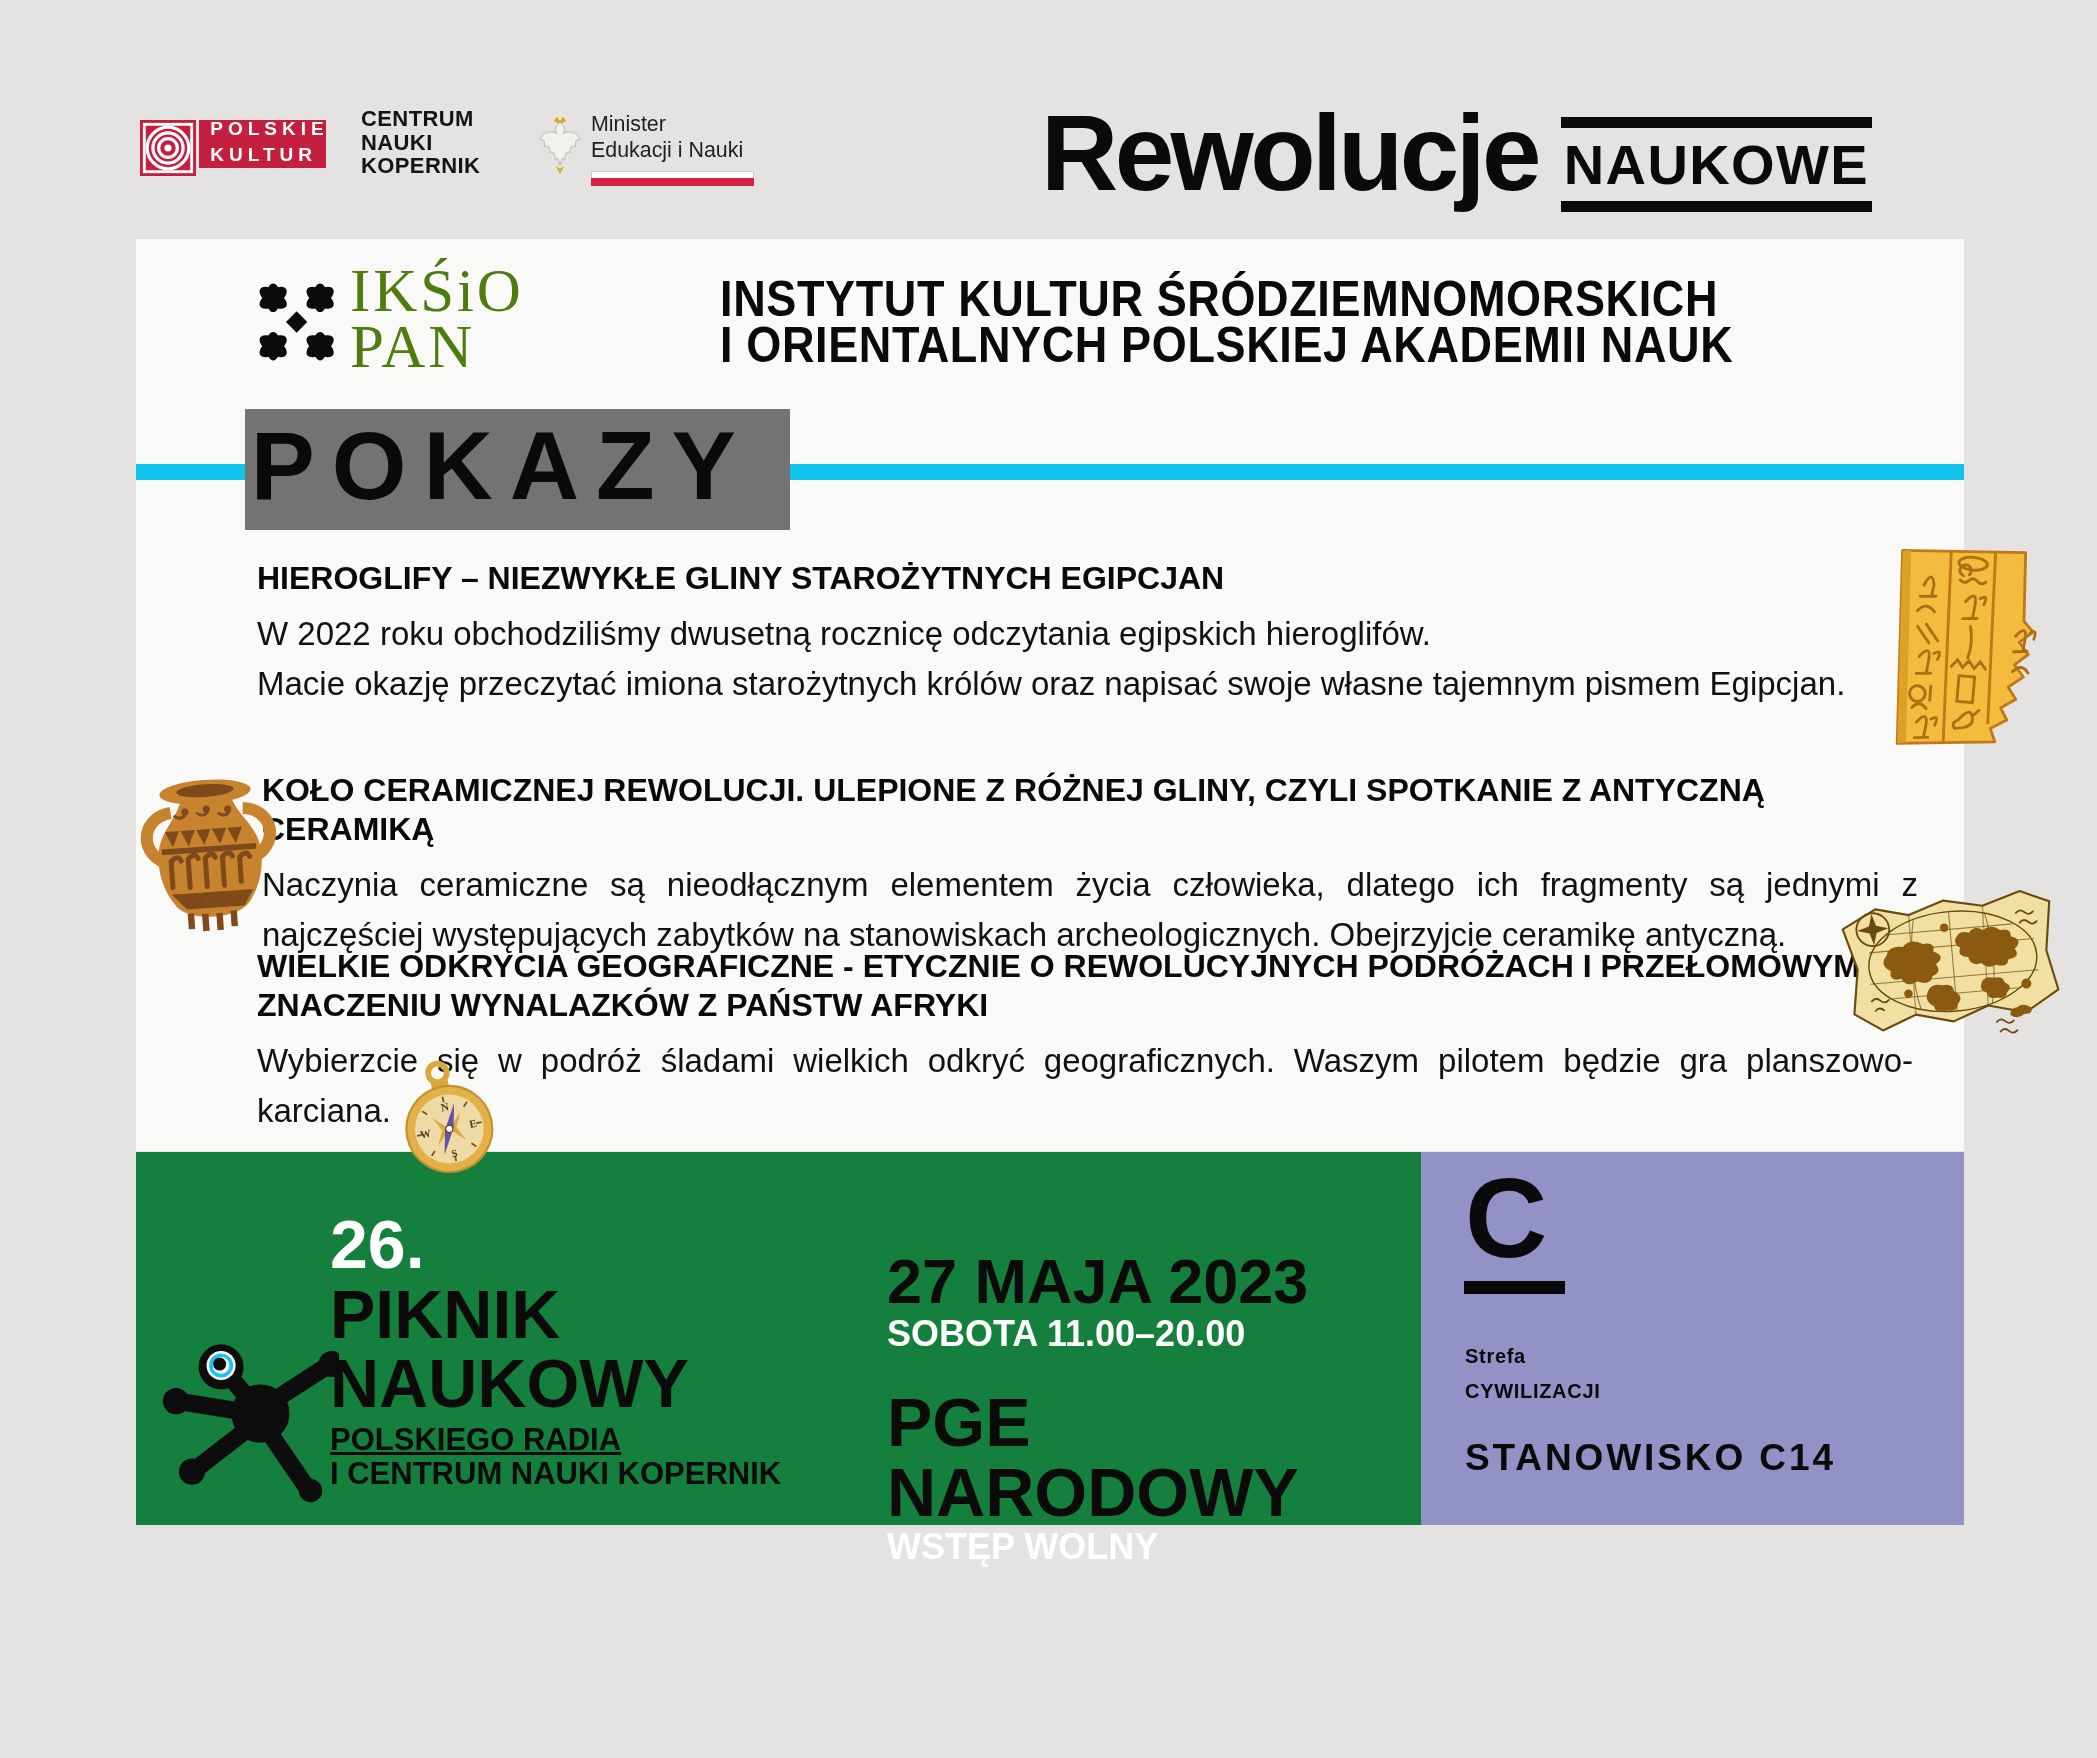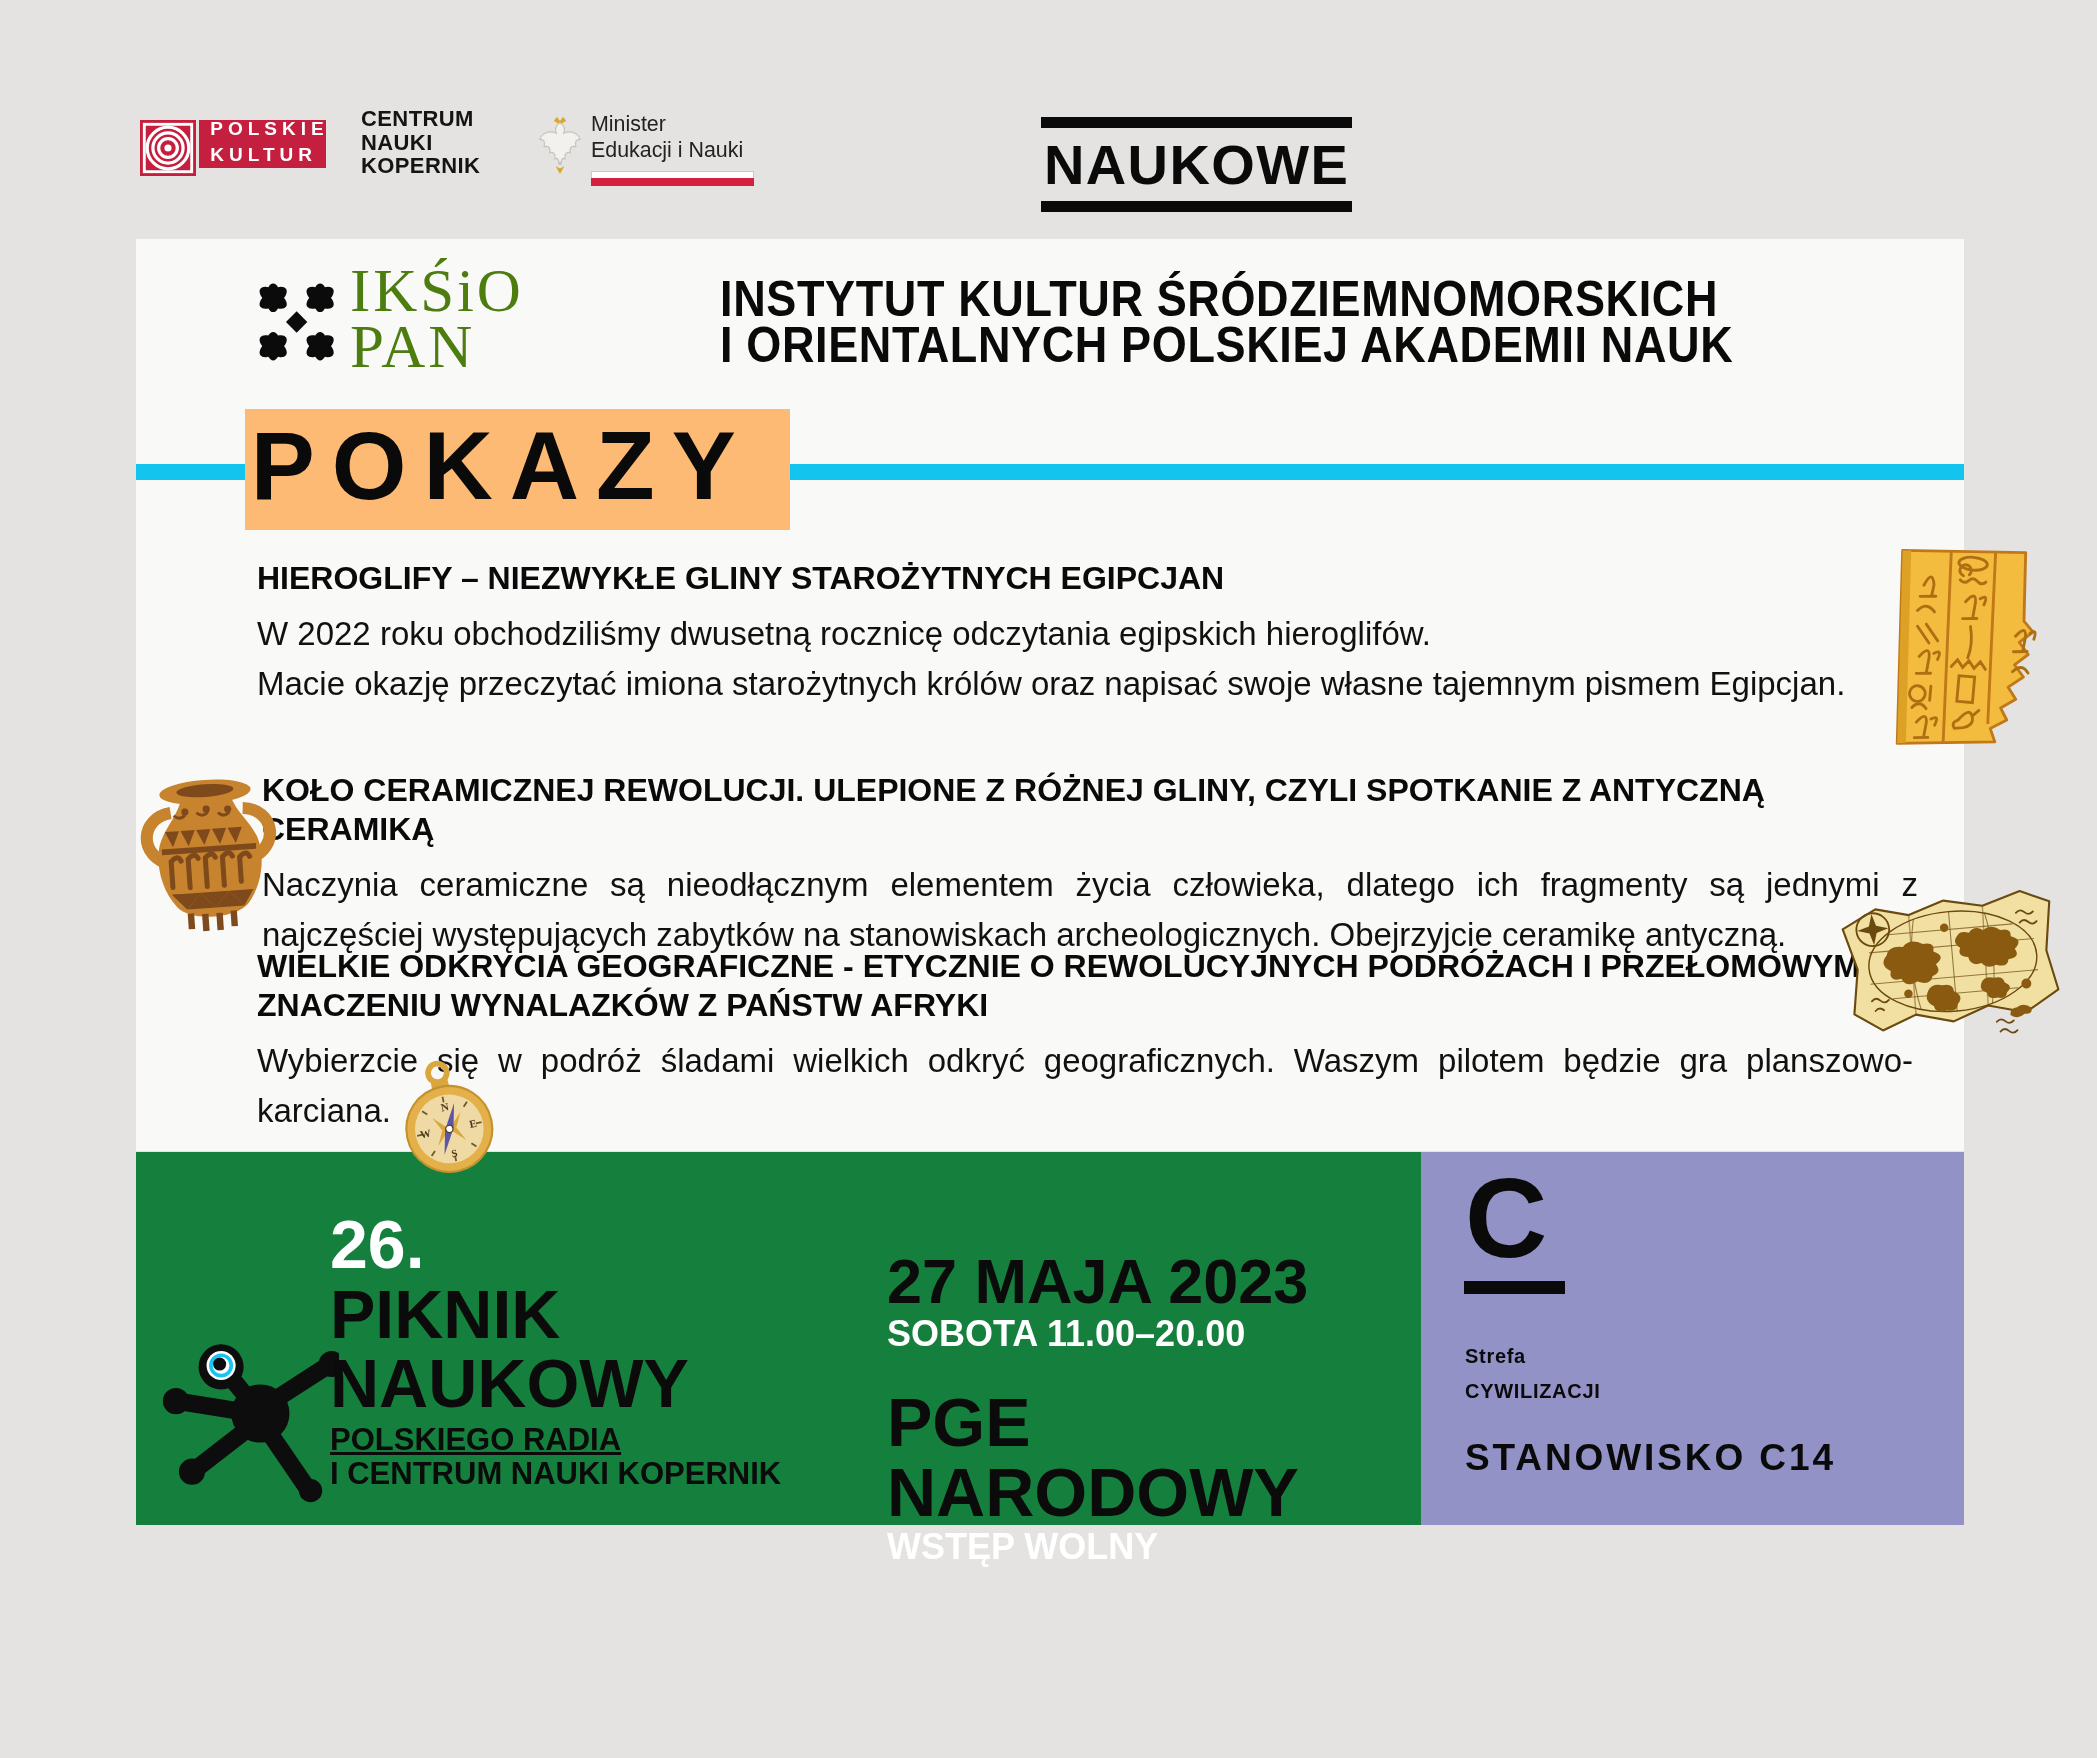--- a/index.html
+++ b/index.html
@@ -29,21 +29,21 @@
   .brand-box{margin-top:17px;border-top:11.4px solid #0A0A0A;border-bottom:11.4px solid #0A0A0A;
     padding:8.6px 2.9px;font-size:56px;line-height:56px;font-weight:900;letter-spacing:1.4px;}
   
   .card{position:absolute;left:136px;top:239px;width:1828px;height:912px;background:#F9F9F8;}
   .iksio-ornament{position:absolute;left:113px;top:33px;}
   .iksio-text{position:absolute;left:214px;top:24px;font-family:"Liberation Serif", serif;
     font-size:61px;line-height:56px;letter-spacing:2.9px;color:#4d7c0f;}
   .institute{position:absolute;left:584px;top:37px;font-weight:900;font-size:50px;line-height:46px;
     letter-spacing:0.7px;color:#0A0A0A;transform:scaleX(.9);transform-origin:left top;white-space:nowrap;}
   .accent-line{position:absolute;left:0;top:225px;width:100%;height:16.4px;background:#13C4EF;z-index:1;}
-  .pokazy{position:absolute;left:109px;top:170px;z-index:2;background:#fdba74;
+  .pokazy{position:absolute;left:109px;top:170px;z-index:2;background:#737373;
     font-size:96px;line-height:114px;font-weight:900;letter-spacing:17px;color:#0A0A0A;
     padding:0 37px 7.1px 5.7px;}
   .section{position:absolute;left:121px;width:1656px;color:#111;}
   .s1{top:320px;} .s2{top:532px;left:126px;} .s3{top:708px;}
   .section h3{margin:0 0 11.4px 0;font-size:32px;line-height:39px;font-weight:800;color:#0A0A0A;max-width:1678px;}
   .section p{margin:0;font-size:33px;line-height:50px;font-weight:400;text-align:justify;}
   .section p.noj{text-align:left;}
   
   .icon-hiero{position:absolute;left:1738px;top:307px;transform:rotate(5deg);z-index:3;}
   .icon-amphora{position:absolute;left:-7.1px;top:530px;transform:rotate(-4deg);z-index:3;}
@@ -114,20 +114,21 @@
         <div>Edukacji i Nauki</div>
       </div>
       <div class="min-flag">
         <div class="w"></div>
           <div class="r"></div>
       </div>
     </div>
   </div>
 
   <div class="brand">
+    <div class="brand-word">Rewolucje</div>
     <div class="brand-box">NAUKOWE</div>
   </div>
 
   <div class="card">
 
     <span class="iksio-ornament">
       <svg width="96" height="100" viewBox="0 0 135 140" fill="#0B0B0B">
         <g transform="translate(34,36)">
           <ellipse rx="22" ry="11" transform="rotate(35)"></ellipse>
           <ellipse rx="22" ry="11" transform="rotate(-35)"></ellipse>

